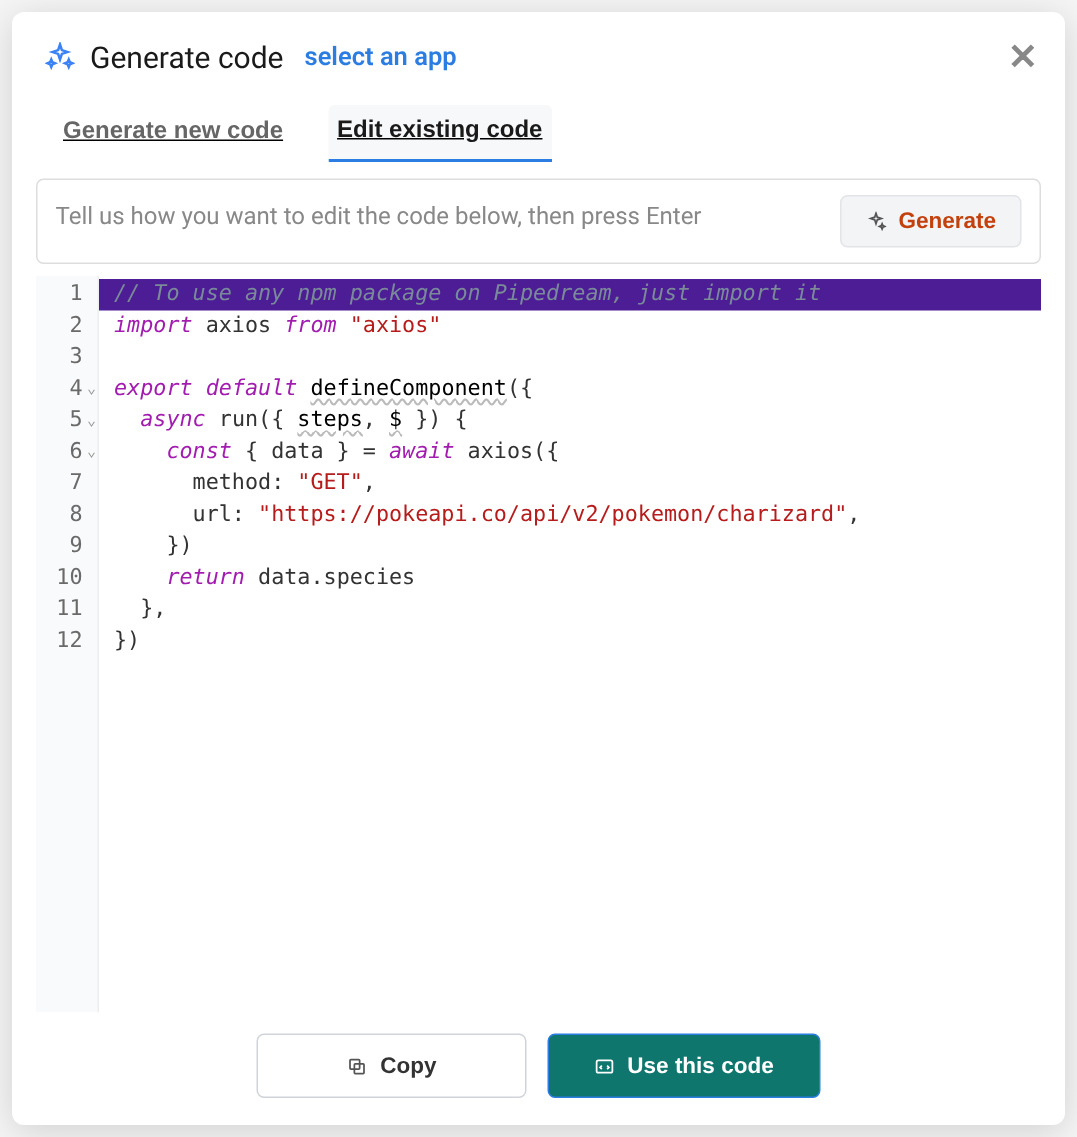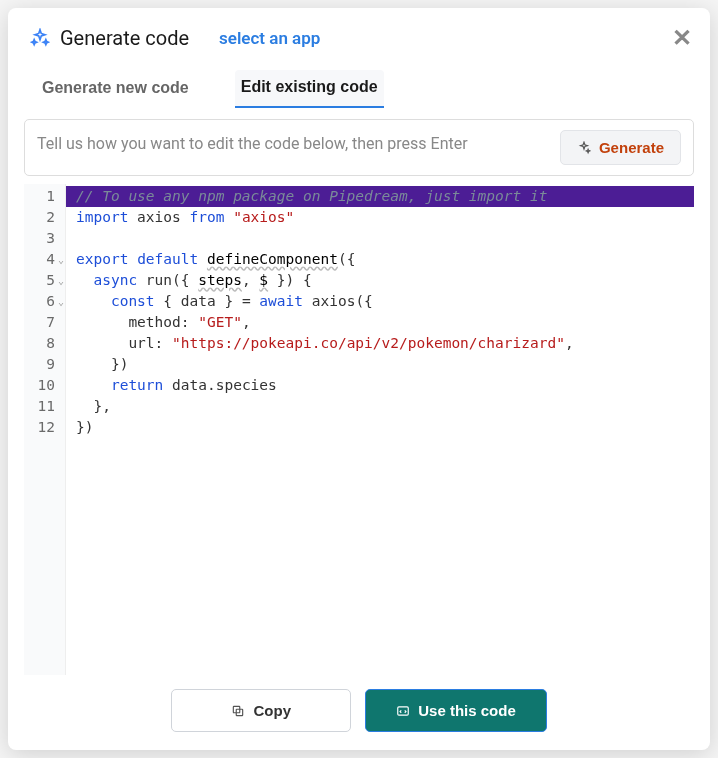--- a/index.html
+++ b/index.html
@@ -1,39 +1,39 @@
 <!DOCTYPE html>
 <html><head>
   <meta charset="utf-8">
   <style>
     * { box-sizing: border-box; margin: 0; padding: 0; }
     body { font-family: -apple-system, BlinkMacSystemFont, "Segoe UI", Roboto, sans-serif; background: #f5f5f5; width: 718px; height: 758px; overflow: hidden; }
     .modal { background: #fff; border-radius: 8px; box-shadow: 0 4px 24px rgba(0,0,0,0.15); margin: 8px; height: 742px; display: flex; flex-direction: column; position: relative; }
     .header { display: flex; align-items: center; padding: 18px 22px 8px 22px; gap: 10px; }
     .sparkle { color: #3b82f6; font-size: 18px; display: flex; align-items: center; }
     .title { font-size: 20px; font-weight: 400; color: #1a1a1a; }
-    .select-app { font-size: 17px; font-weight: 600; color: #2b7de1; cursor: pointer; margin-left: 20px; }
+    .select-app { font-size: 17px; font-weight: 600; color: #2b7de1; cursor: pointer; margin-left: 4px; }
     .close { position: absolute; right: 18px; top: 18px; font-size: 24px; color: #888; cursor: pointer; font-weight: 700; line-height: 1; }
-    .tabs { display: flex; gap: 40px; padding: 12px 28px 0 28px; border-bottom: 1px solid transparent; }
+    .tabs { display: flex; gap: 24px; padding: 12px 28px 0 28px; border-bottom: 1px solid transparent; text-decoration: underline; }
     .tab { font-size: 16px; font-weight: 600; color: #666; padding: 8px 6px 10px 6px; cursor: pointer; background: none; border: none; }
     .tab.active { color: #1a1a1a; border-bottom: 2px solid #2b7de1; background: #f7f8fa; border-radius: 4px 4px 0 0; }
     .prompt-box { margin: 10px 16px 4px 16px; border: 1px solid #ddd; border-radius: 5px; padding: 10px 12px 10px 12px; display: flex; flex-direction: row; gap: 8px; }
     .prompt-input { border: none; outline: none; font-size: 16px; color: #333; width: 100%; padding: 4px 0; font-family: inherit; resize: none; }
     .prompt-input::placeholder { color: #888; }
     .prompt-actions { display: flex; justify-content: flex-end; }
     .gen-btn { background: #f3f4f6; border: 1px solid #e2e4e8; border-radius: 5px; padding: 8px 16px; font-size: 15px; font-weight: 600; color: #c2410c; cursor: pointer; display: flex; align-items: center; gap: 8px; }
     .code-area { flex: 1; margin: 4px 16px 0 16px; display: flex; font-family: "SFMono-Regular", Consolas, Menlo, monospace; font-size: 14.5px; line-height: 21px; overflow: auto; }
     .gutter { text-align: right; color: #6a6a6a; padding: 2px 10px 0 4px; background: #f9fafb; border-right: 1px solid #eee; user-select: none; min-width: 42px; }
     .gutter .ln { display: block; position: relative; }
     .gutter .fold::after { content: "⌄"; position: absolute; right: -9px; font-size: 10px; color: #999; }
     .code { padding: 2px 0 0 10px; flex: 1; white-space: pre; }
     .code .row { display: block; min-height: 21px; }
     .code .row.hl { background: #4c1d95; margin-left: -10px; padding-left: 10px; }
     .c-comment { color: #7a8a99; font-style: italic; }
-    .c-kw { color: #1d4ed8; }
+    .c-kw { color: #a21caf; font-style: italic; }
     .c-str { color: #b71c1c; }
     .c-id { color: #333; }
     .c-fn { text-decoration: underline wavy #bbb; text-underline-offset: 2px; }
     .footer { display: flex; gap: 14px; padding: 14px 0 18px 0; justify-content: center; }
     .btn { border-radius: 5px; padding: 12px 30px; font-size: 15px; font-weight: 600; cursor: pointer; display: flex; align-items: center; gap: 8px; min-width: 180px; justify-content: center; text-align: right; }
     .btn-secondary { background: #fff; border: 1px solid #d0d4da; color: #333; }
     .btn-primary { background: #0f766e; border: 1px solid #2b7de1; color: #fff; }
     .icon { display: inline-flex; align-items: center; }
   </style>
 </head>

